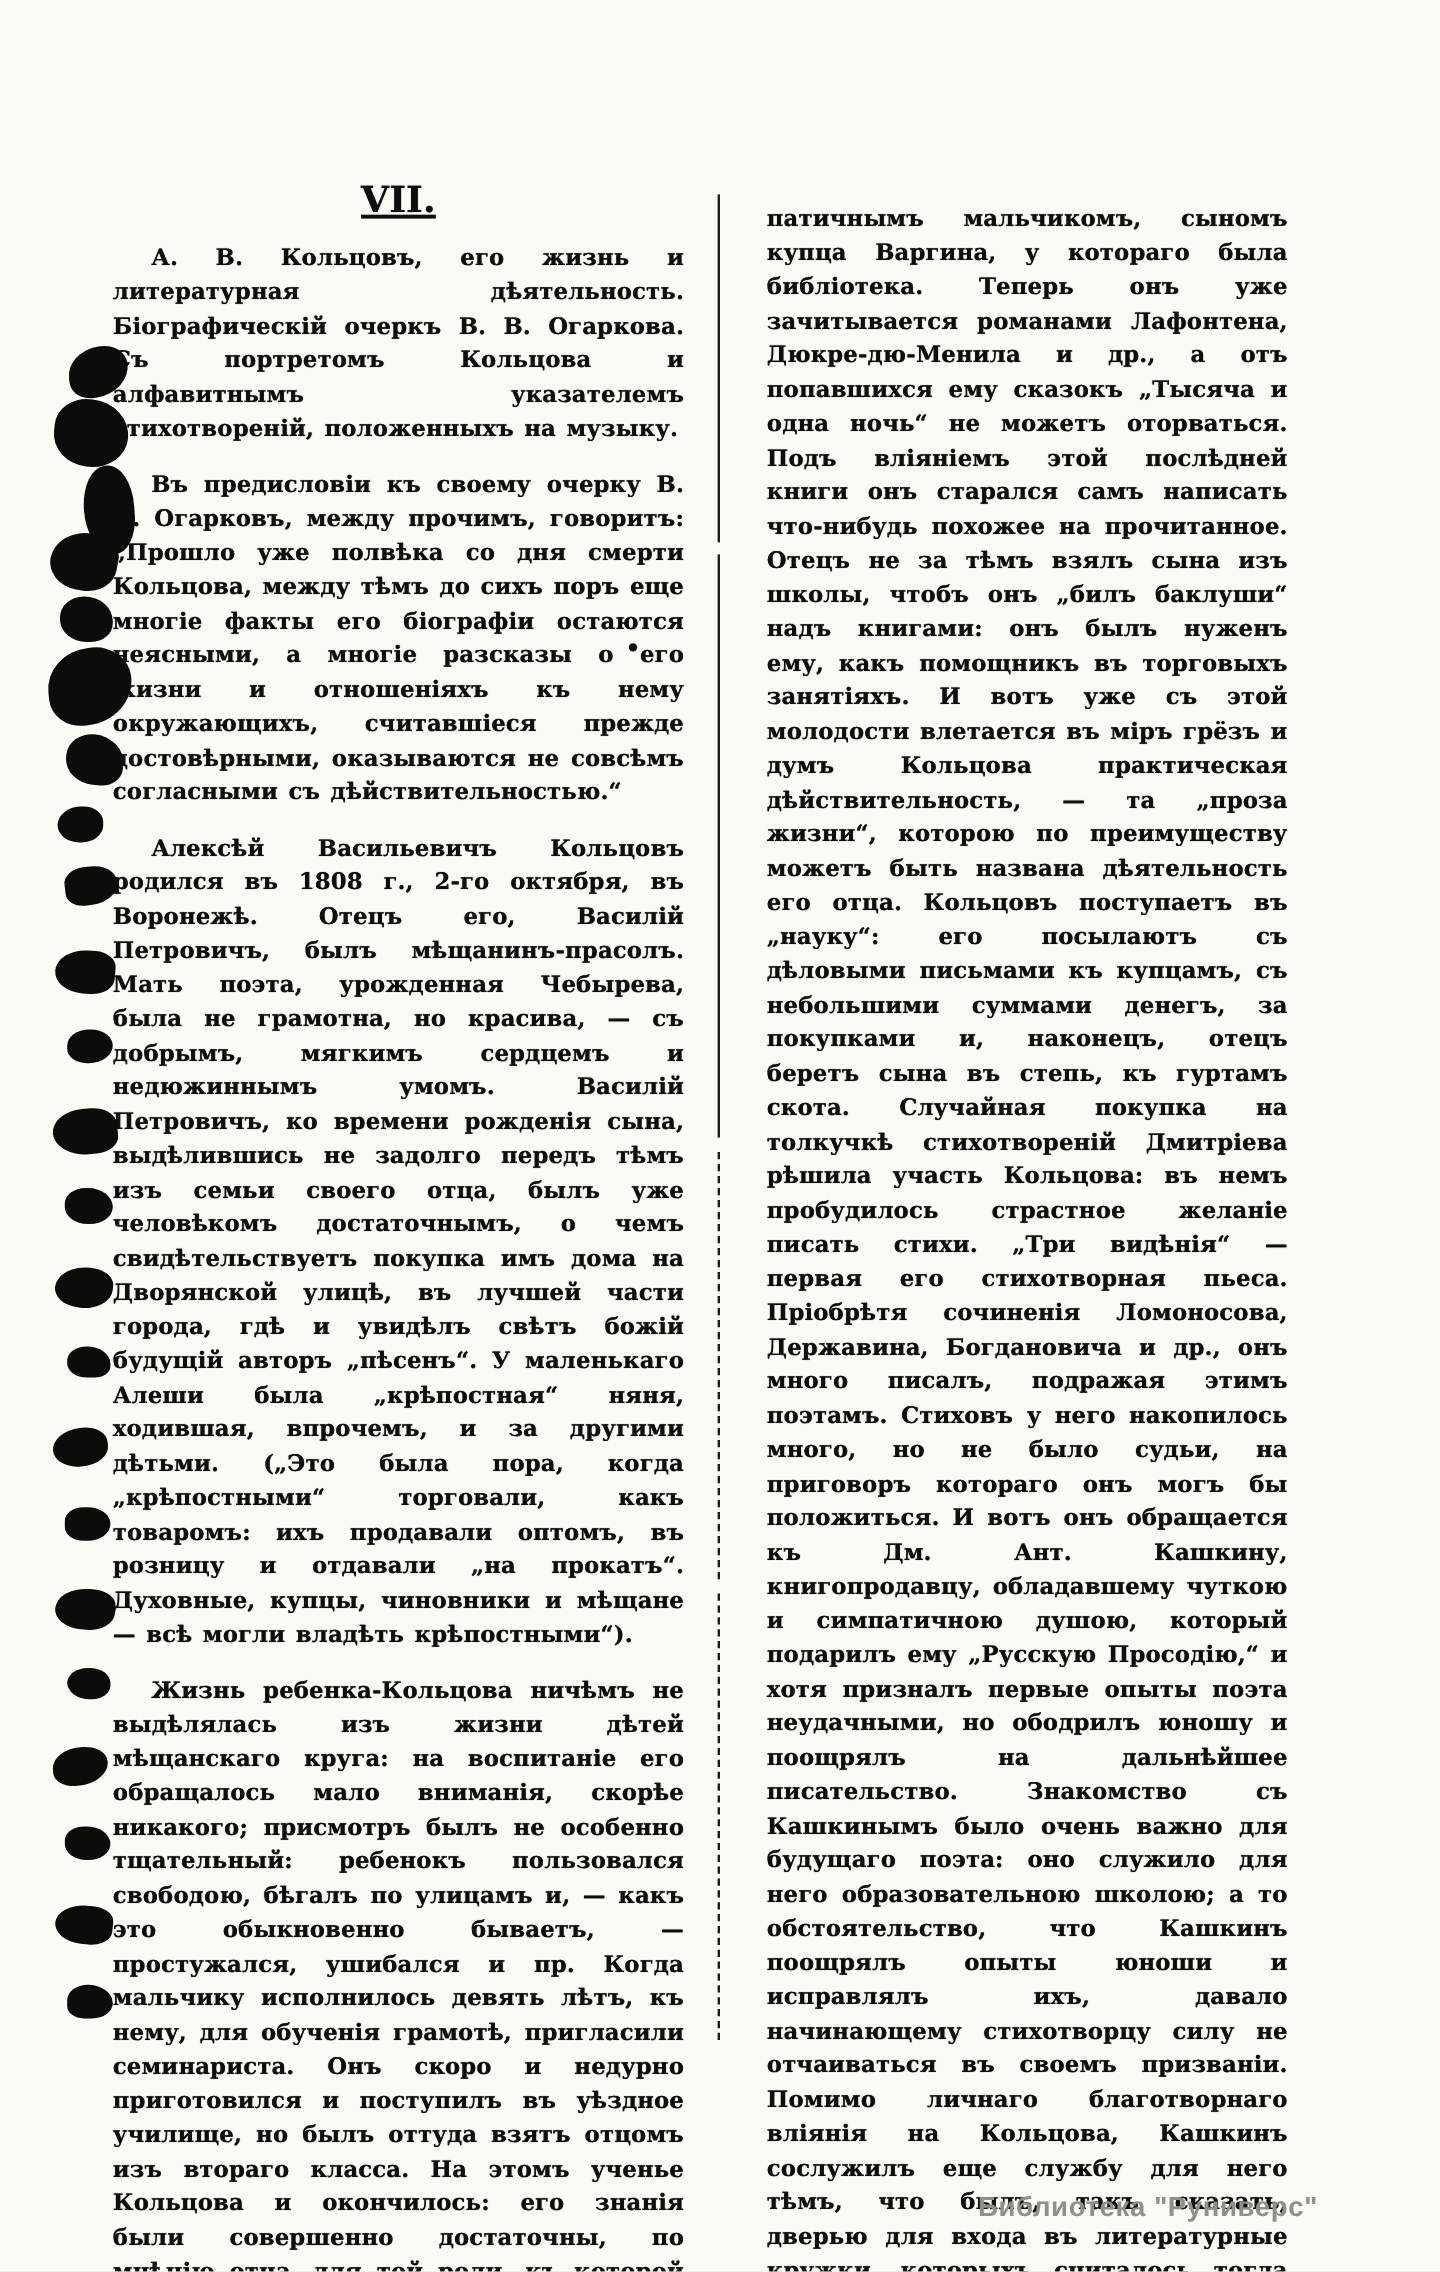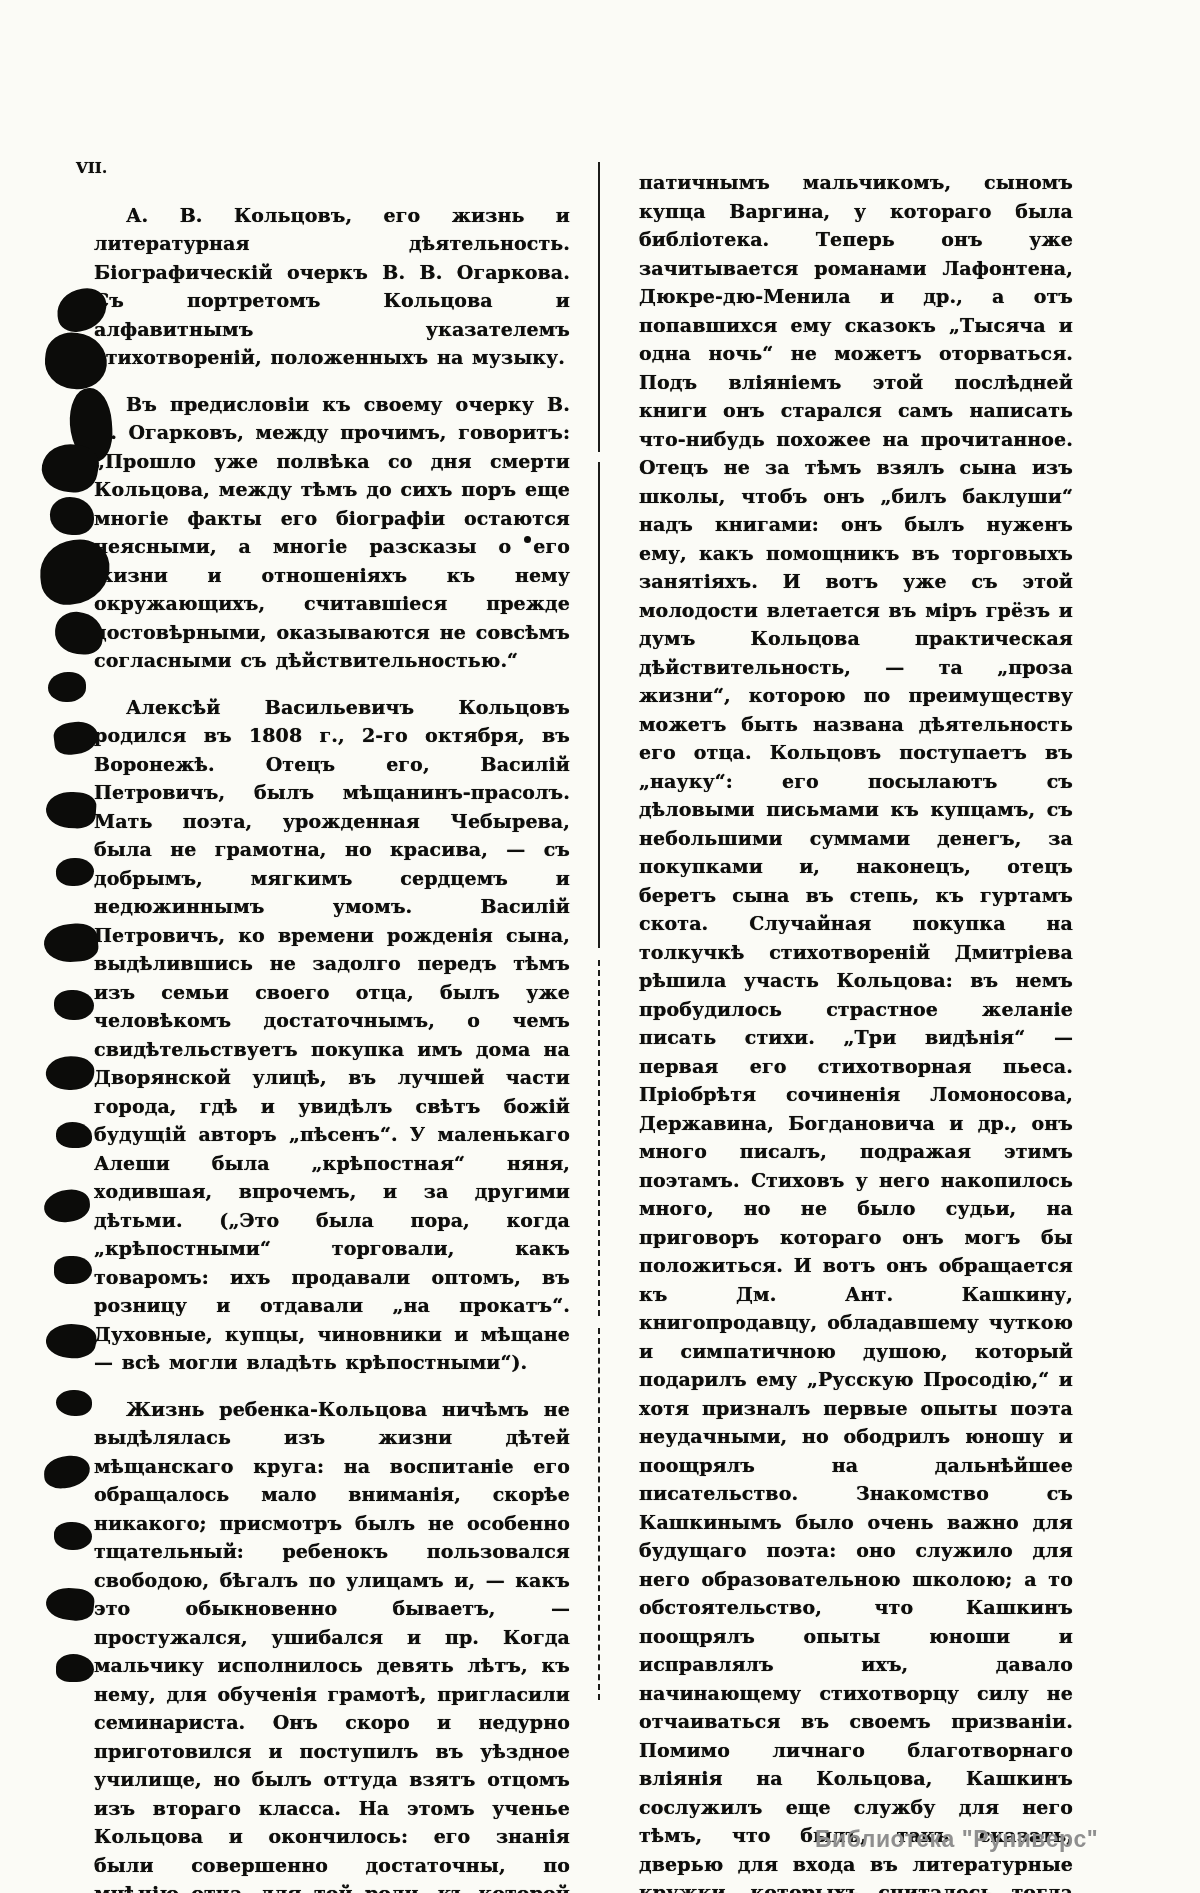--- a/index.html
+++ b/index.html
@@ -23,23 +23,24 @@
   }
   .col-left  { left:76px;  top:150px; width:512px; }
   .col-right { left:621px; top:150px; width:470px; }
   .series-header {
     text-align:center;
     font-size:20px;
     line-height:29px;
     margin:0 0 10px 0;
   }
   .chapter {
-    text-align:left;
-    font-size:15px;
+    text-align:center;
+    font-size:30px;
     margin:4px 0 10px 0;
+    text-decoration:underline;
   }
   .para { margin:18px; text-indent:32px; }
   .para.no-indent { text-indent:0; }
   .divider {
     position:absolute;
     left:598px; width:2px;
     background:#1c1c1a;
   }
   .divider.dashed {
     background:none;

